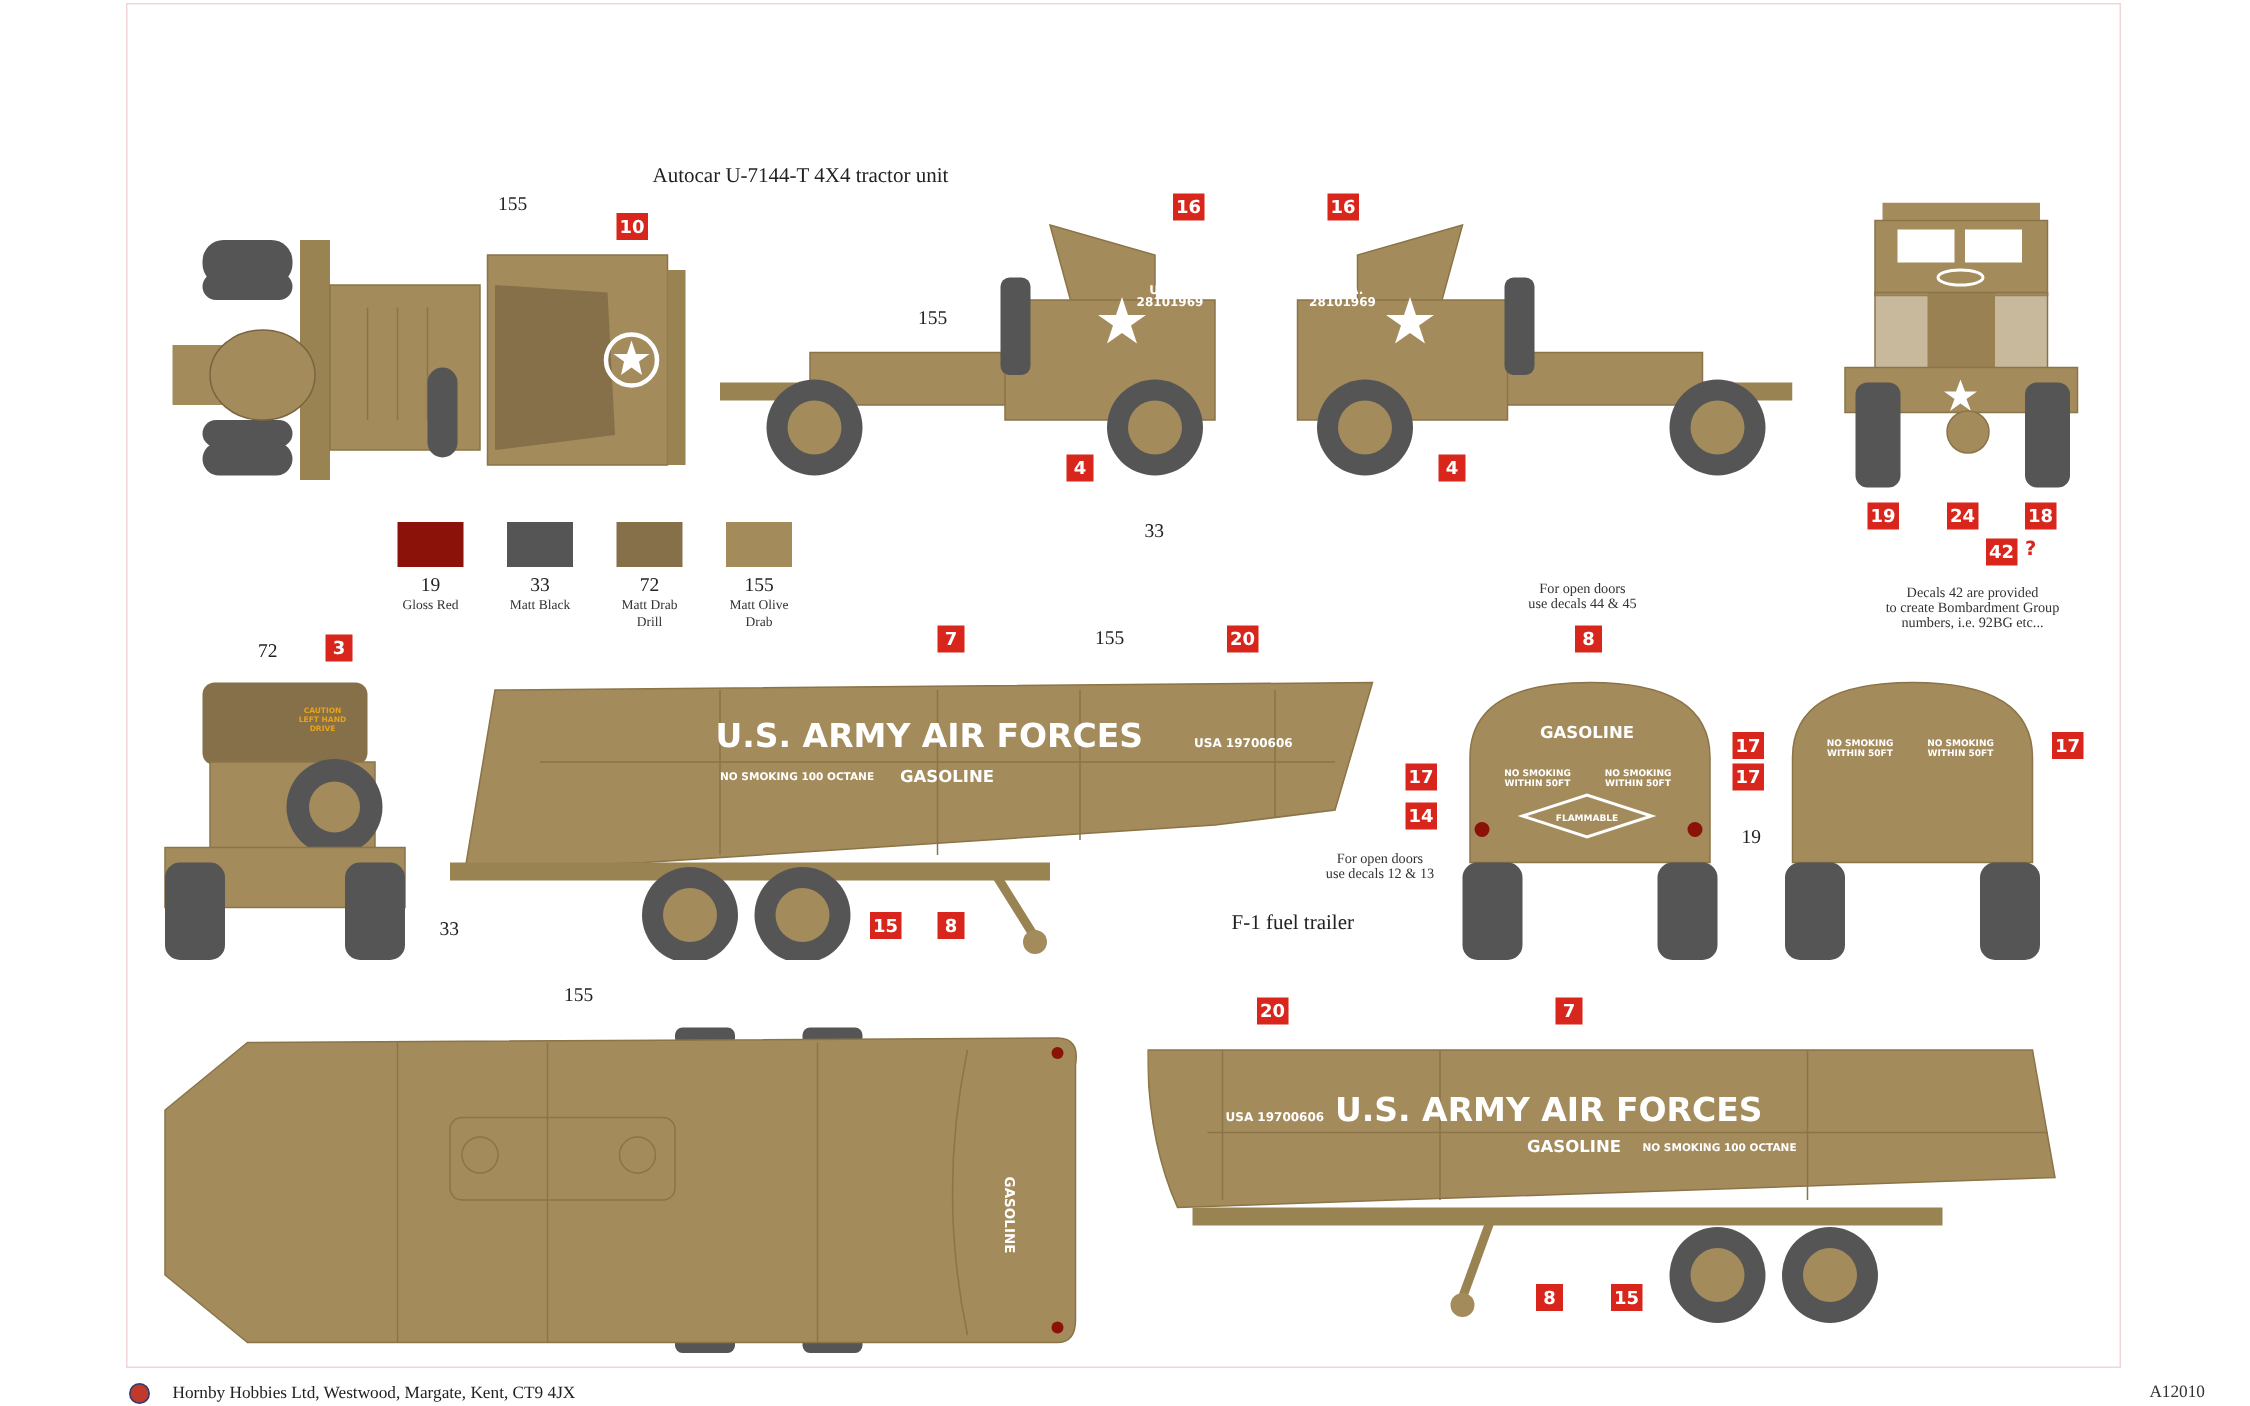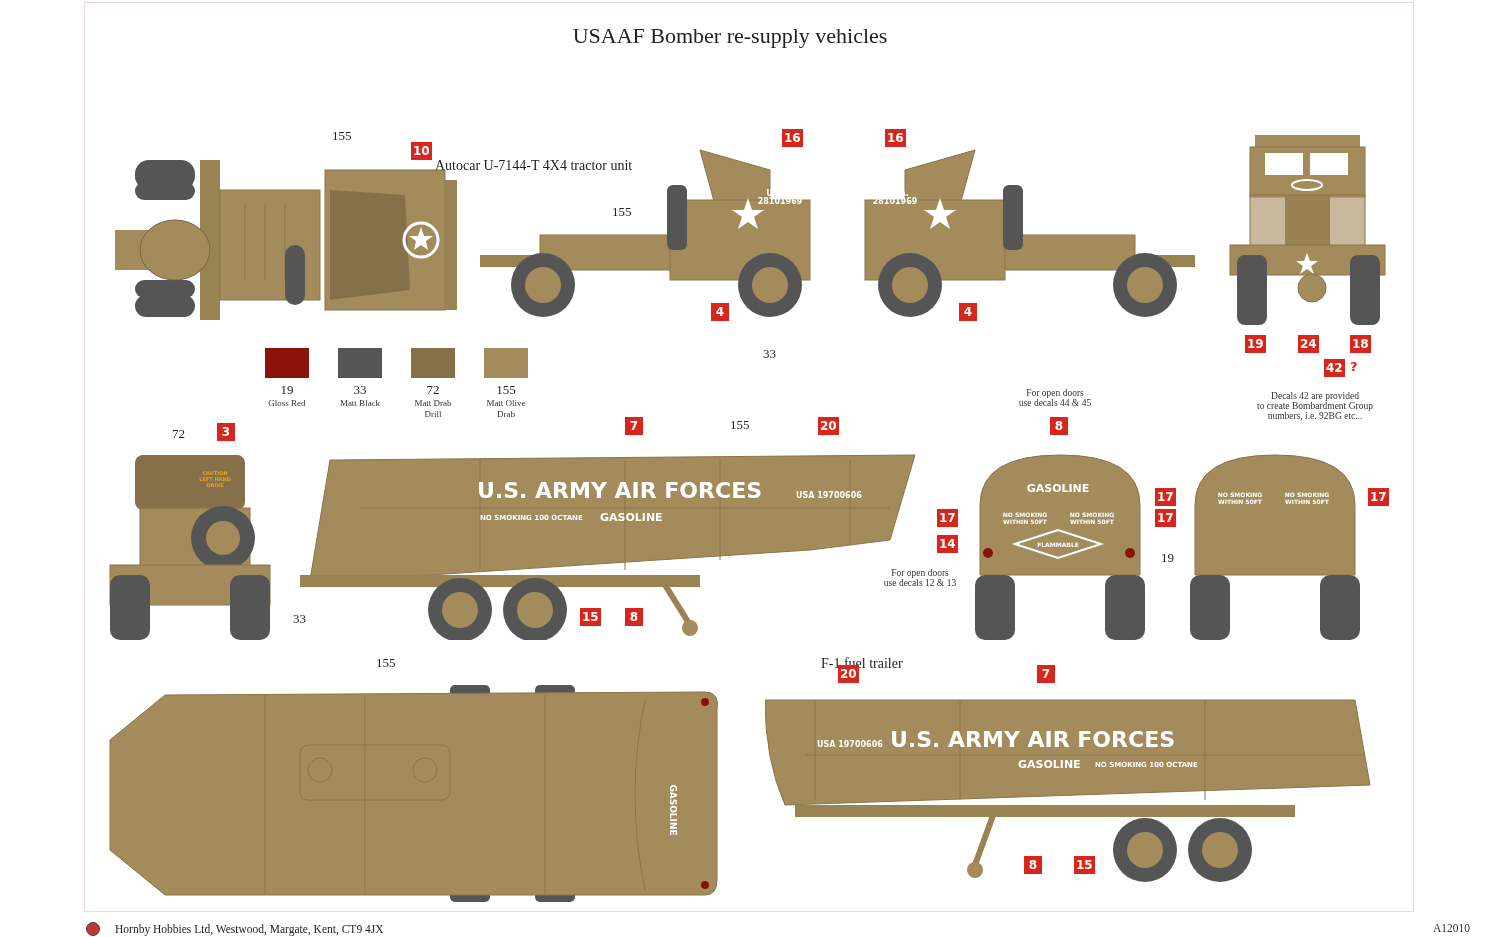--- a/index.html
+++ b/index.html
@@ -1,40 +1,39 @@
 <!DOCTYPE html>
 <html><head>
 <meta charset="utf-8">
 <style>
   html,body{margin:0;padding:0;background:#fff;}
   body{width:1500px;height:937px;position:relative;overflow:hidden;font-family:"Liberation Serif",serif;color:#222;}
   .frame{position:absolute;left:84px;top:2px;width:1330px;height:910px;border:1px solid #f0d6d6;box-sizing:border-box;}
   .title{position:absolute;left:540px;top:24px;width:380px;text-align:center;font-size:22px;line-height:24px;color:#222;}
-  .subtitle-lbl{position:absolute;font-size:14px;color:#222;margin-top:48px;}
+  .subtitle-lbl{position:absolute;font-size:14px;color:#222;}
   .num{position:absolute;font-size:13px;color:#222;}
   .note{position:absolute;font-size:9.5px;line-height:10px;color:#333;text-align:center;}
   .badge{position:absolute;background:#d9261c;color:#fff;font-family:"DejaVu Sans",sans-serif;font-weight:bold;font-size:12px;line-height:18px;height:18px;min-width:18px;padding:0 2px;text-align:center;box-sizing:border-box;}
   .qmark{position:absolute;color:#d9261c;font-family:"DejaVu Sans",sans-serif;font-weight:bold;font-size:13px;}
   .swatch{position:absolute;width:44px;height:30px;}
   .swatch-lbl{position:absolute;width:70px;text-align:center;font-size:12px;line-height:10px;}
   .swatch-lbl .n{font-size:13px;display:block;line-height:14px;}
   .swatch-lbl .t{font-size:9px;line-height:10px;color:#333;}
   .footer{position:absolute;left:86px;top:922px;font-size:11.5px;color:#222;display:flex;align-items:center;gap:15px;}
   .code{position:absolute;right:30px;top:922px;font-size:11.5px;color:#333;}
   .logo{width:12px;height:12px;border-radius:50%;background:#c0392b;border:1px solid #2c3e70;}
   .veh{position:absolute;}
   .stencil{font-family:"DejaVu Sans",sans-serif;font-weight:bold;fill:#fff;}
 </style>
 </head>
 <body>
 
 <div class="frame"></div>
 
 <div class="title">
-  <div>USAAF Bomber re-supply vehicles</div>
 </div>
 <div class="subtitle-lbl" style="left:435px;top:110px">Autocar U-7144-T 4X4 tractor unit</div>
 <div class="subtitle-lbl" style="left:821px;top:608px">F-1 fuel trailer</div>
 
 <svg class="veh" style="left:105px;top:150px" width="360" height="175">
   <rect x="30" y="10" width="60" height="30" rx="14" fill="#555"></rect>
   <rect x="30" y="32" width="60" height="18" rx="9" fill="#555"></rect>
   <rect x="30" y="130" width="60" height="18" rx="9" fill="#555"></rect>
   <rect x="30" y="145" width="60" height="22" rx="11" fill="#555"></rect>
   <rect x="10" y="80" width="90" height="40" fill="#a48b5c"></rect>

